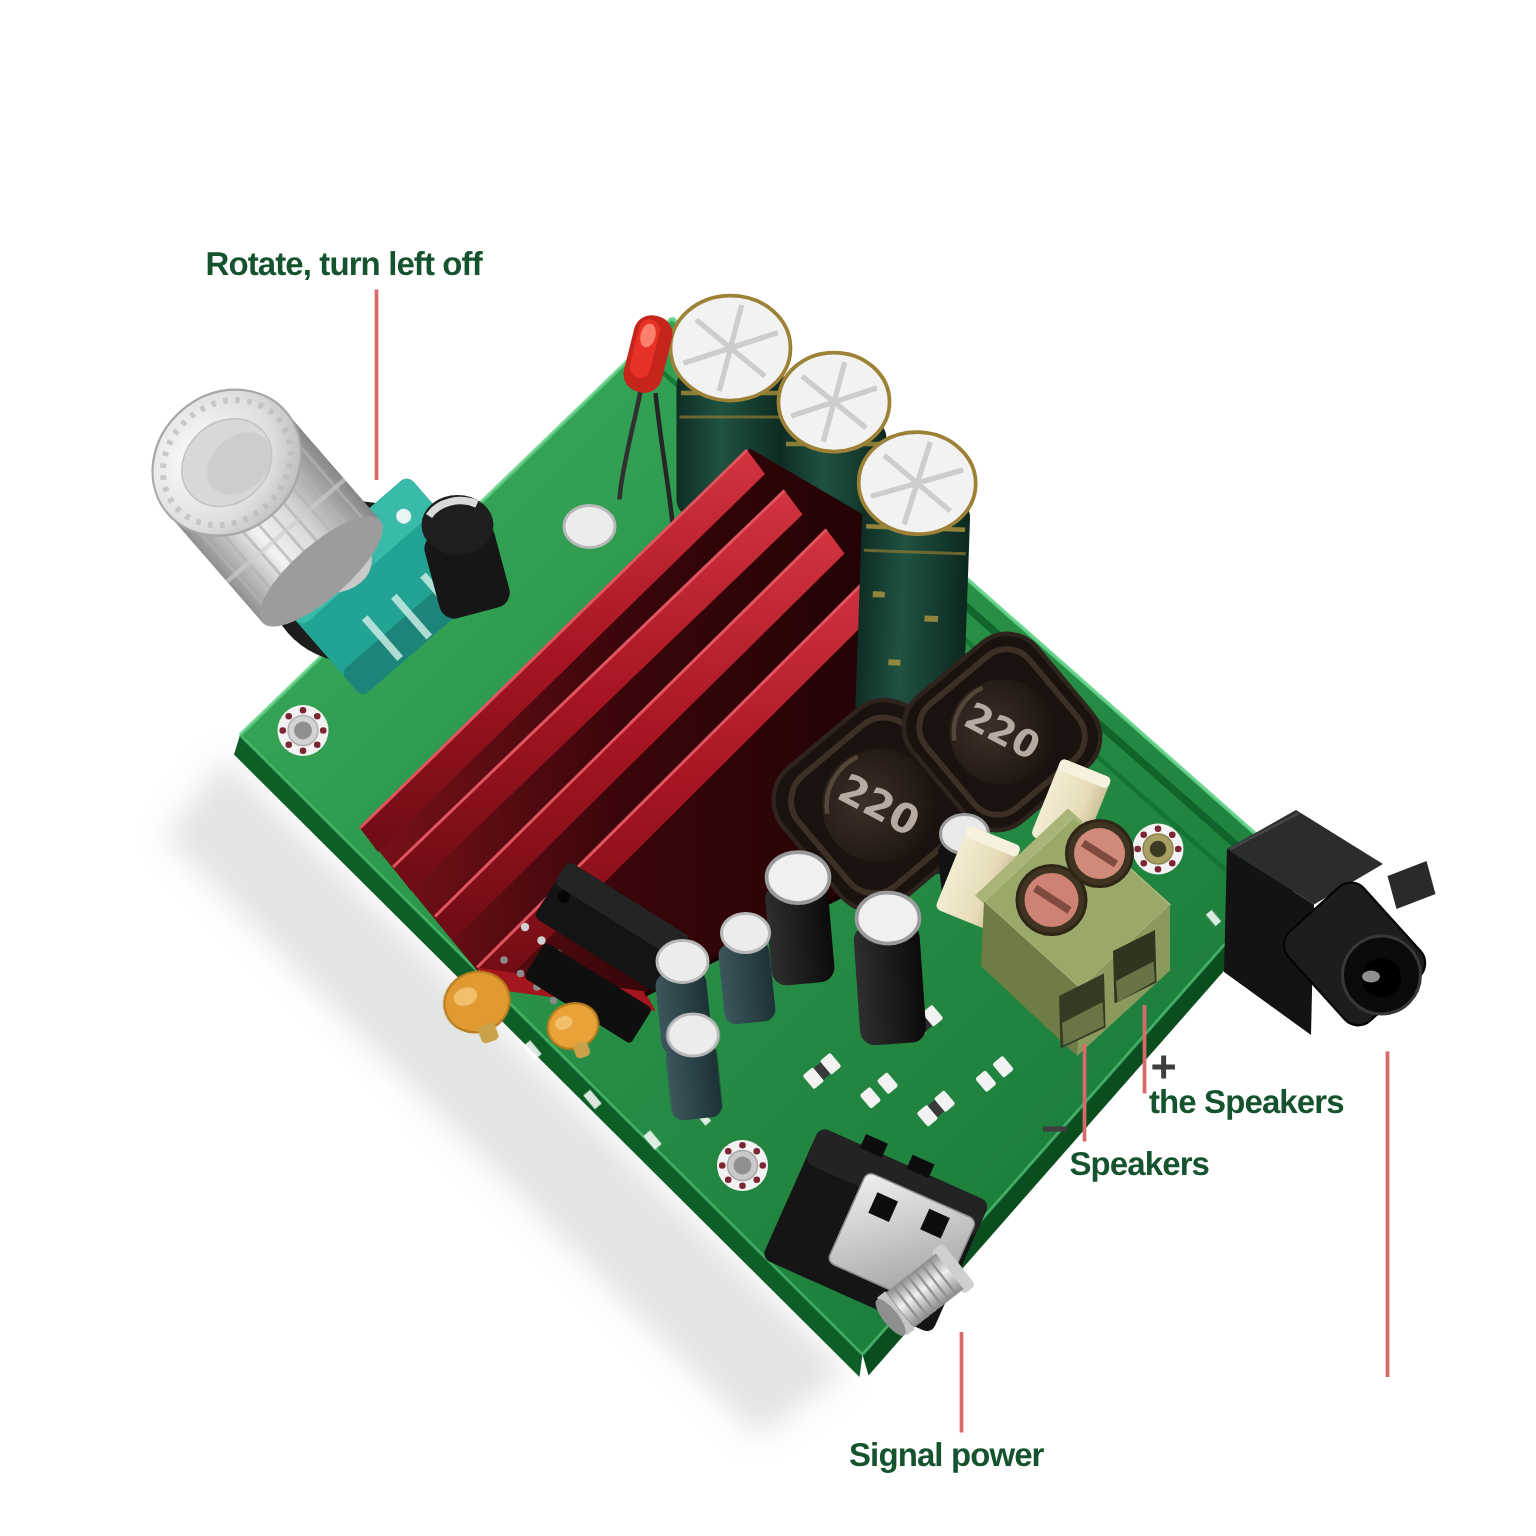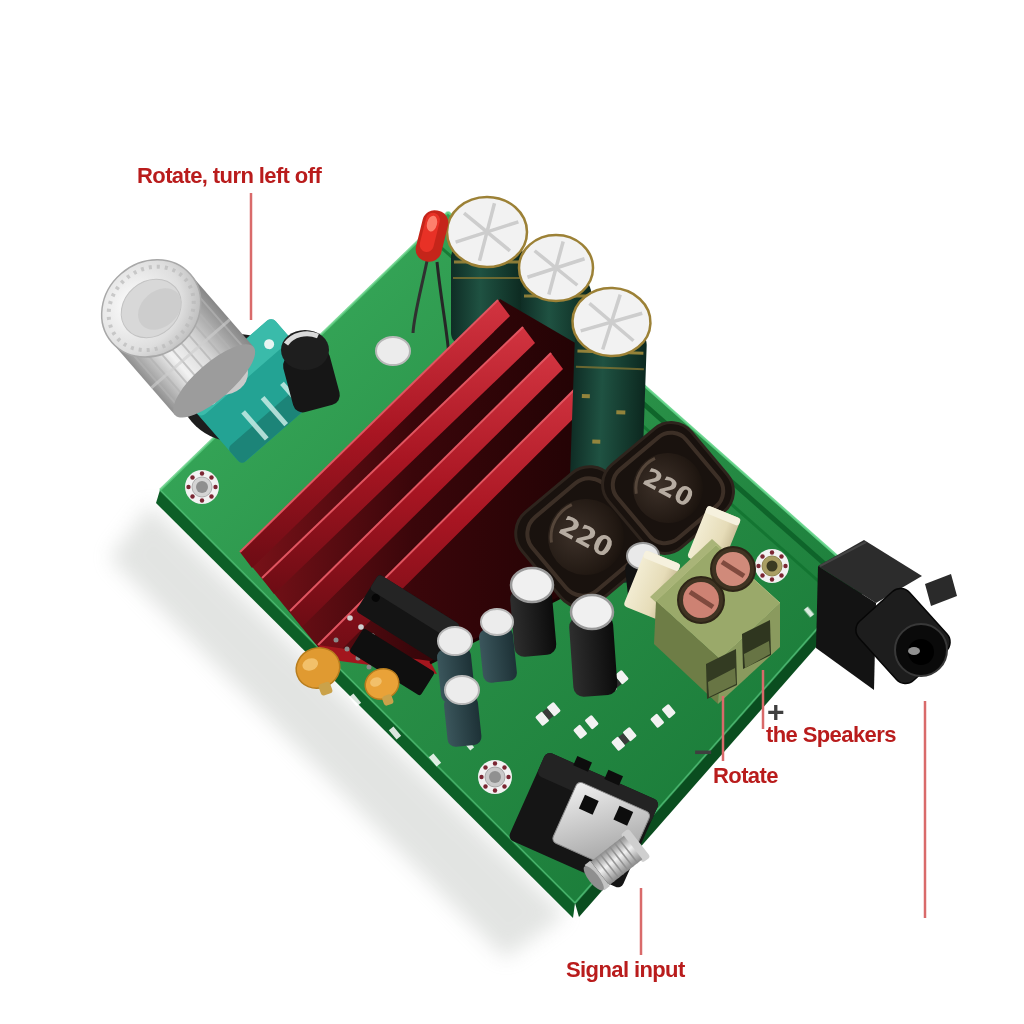--- a/index.html
+++ b/index.html
@@ -1,19 +1,19 @@
 <!DOCTYPE html>
 <html><head>
 <meta charset="utf-8">
 <style>
   html,body{margin:0;padding:0;background:#ffffff;}
   .stage{position:relative;width:1024px;height:1024px;background:#ffffff;overflow:hidden;
          font-family:"Liberation Sans", sans-serif;}
   .stage svg{position:absolute;left:0;top:0;}
-  .callout{position:absolute;font-weight:bold;color:#b91c1c;white-space:nowrap;
+  .callout{position:absolute;font-weight:bold;color:#14532d;white-space:nowrap;
            font-size:22px;letter-spacing:-0.6px;line-height:1.05;}
   .sym{position:absolute;font-weight:bold;color:#3f3f3f;white-space:nowrap;line-height:1;}
   .cl-rotate{left:137px;top:164px;}
   .cl-signal{left:566px;top:958px;}
   .cl-connect{left:713px;top:764px;}
   .cl-speakers{left:766px;top:723px;}
   .cl-power{left:703px;top:919px;font-size:23px;}
   .sym-plus{left:767px;top:697px;font-size:30px;}
   .sym-minus{left:694px;top:736px;font-size:32px;}
 </style>
@@ -473,16 +473,16 @@
     <line x1="763" y1="670" x2="763" y2="729"></line>
     <line x1="925" y1="701" x2="925" y2="918"></line>
     <line x1="641" y1="888" x2="641" y2="955"></line>
   </g>
 </svg>
 
 <div class="callout cl-rotate">Rotate, turn left off</div>
 <div class="sym sym-plus">+</div>
 <div class="callout cl-speakers">the Speakers</div>
 <div class="sym sym-minus">−</div>
-<div class="callout cl-connect">Rotate</div>
-<div class="callout cl-signal">Signal input</div>
+<div class="callout cl-connect">Speakers</div>
+<div class="callout cl-signal">Signal power</div>
 
 </div>
 
 </body></html>

